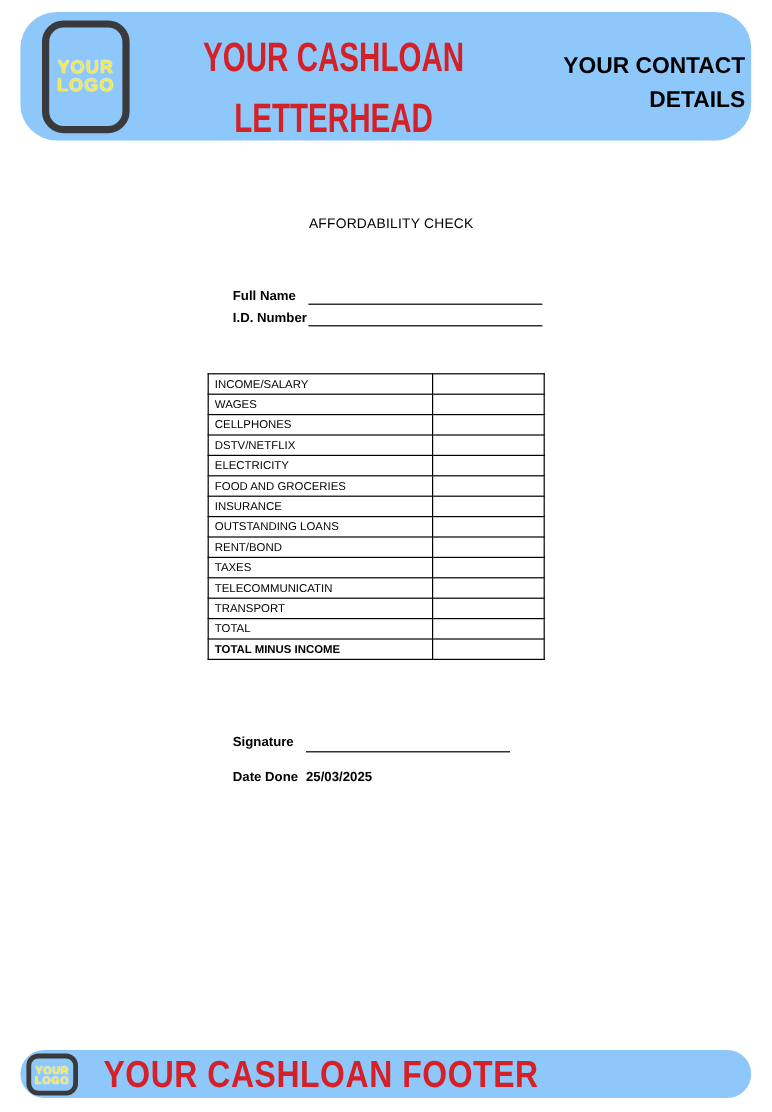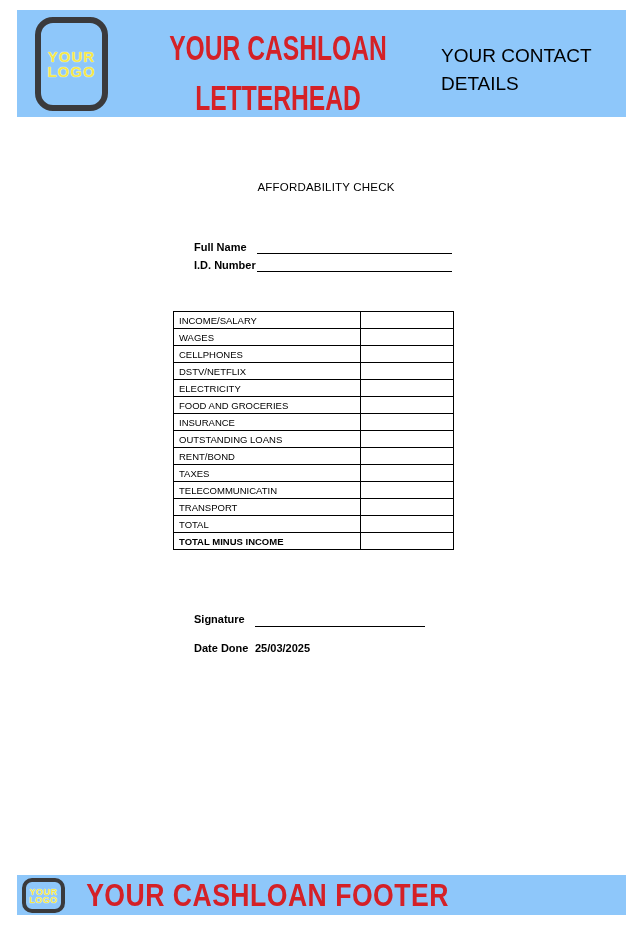--- a/index.html
+++ b/index.html
@@ -14,21 +14,21 @@
   body{
     background:#ffffff;
     font-family:"Liberation Sans", sans-serif;
     color:var(--ink);
     position:relative;
     overflow:hidden;
   }
   .page{position:absolute;inset:0;background:#fff;}
 
   
-  .band{position:absolute;background:var(--band-blue);}
+  .band{position:absolute;background:var(--band-blue);border-radius:30px;}
   .header-band{left:17px;top:10px;width:609px;height:107px;}
   .footer-band{left:17px;top:875px;width:609px;height:40px;}
 
   .logo{
     position:absolute;
     border:6px solid var(--logo-border);
     border-radius:18px;
     display:flex;flex-direction:column;align-items:center;justify-content:center;
     text-align:left;
   }
@@ -46,22 +46,22 @@
   .header-title{
     position:absolute;left:115px;top:22px;width:292px;
     text-align:center;color:var(--brand-red);
     font-size:28px;font-weight:bold;line-height:41px;
     letter-spacing:0px;
     transform:scale(0.88,1.22);transform-origin:center;
     white-space:nowrap;
   }
   .header-contact{
     position:absolute;left:424px;top:32px;width:180px;
-    text-align:left;color:var(--ink);
-    font-size:19px;font-weight:normal;line-height:28px;
+    text-align:right;color:var(--ink);
+    font-size:19px;font-weight:bold;line-height:28px;
   }
 
   
   .doc-title{
     position:absolute;left:173px;top:181px;width:306px;
     text-align:center;font-size:11.5px;font-weight:normal;letter-spacing:0.2px;
   }
   .field-label{position:absolute;font-size:11px;font-weight:bold;padding-left:16px;}
   .fill-line{position:absolute;border-bottom:1.4px solid #000;height:0;}
 

